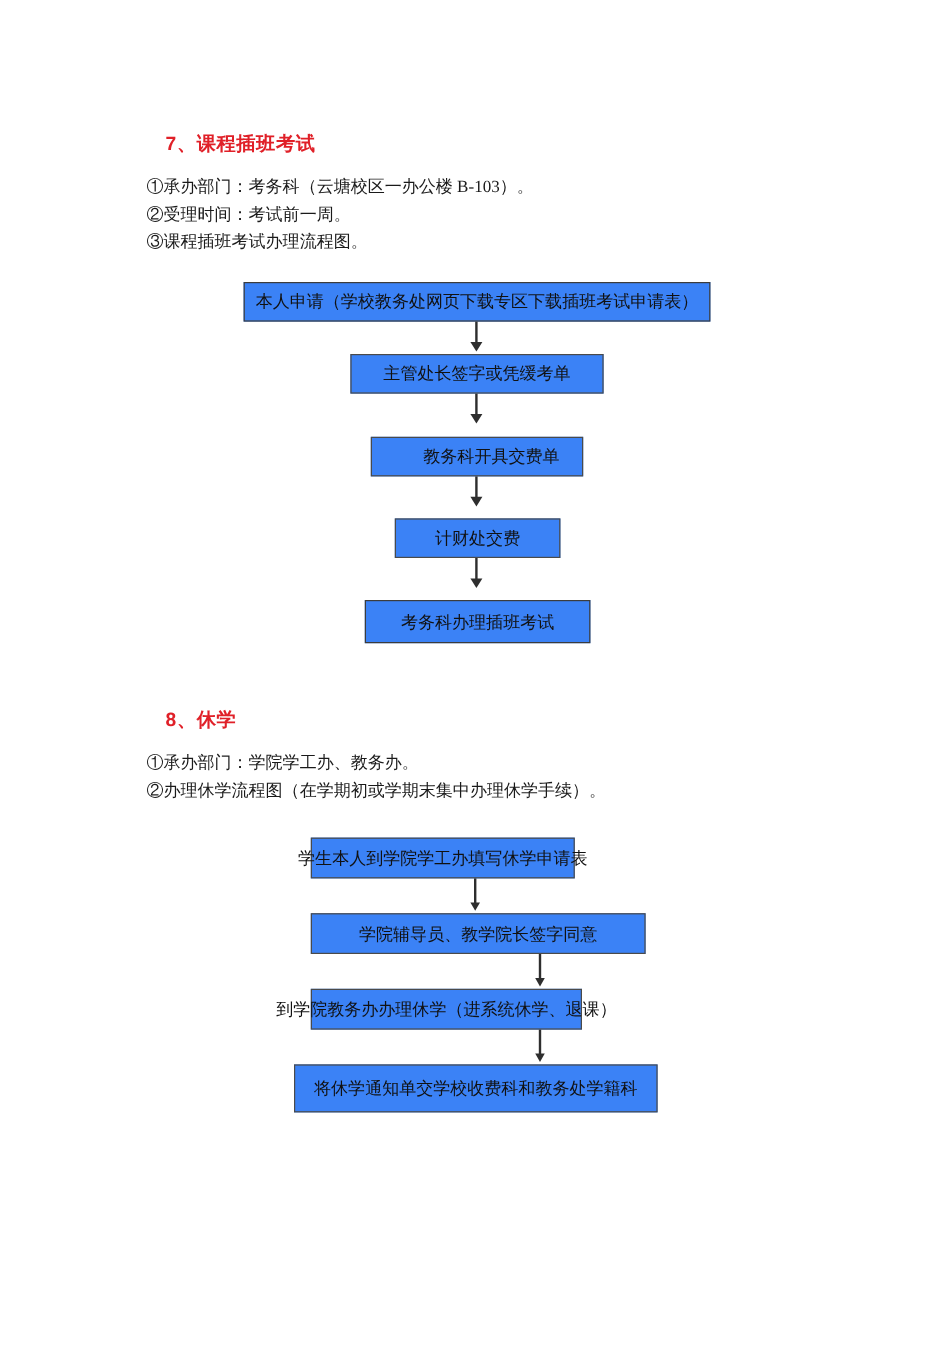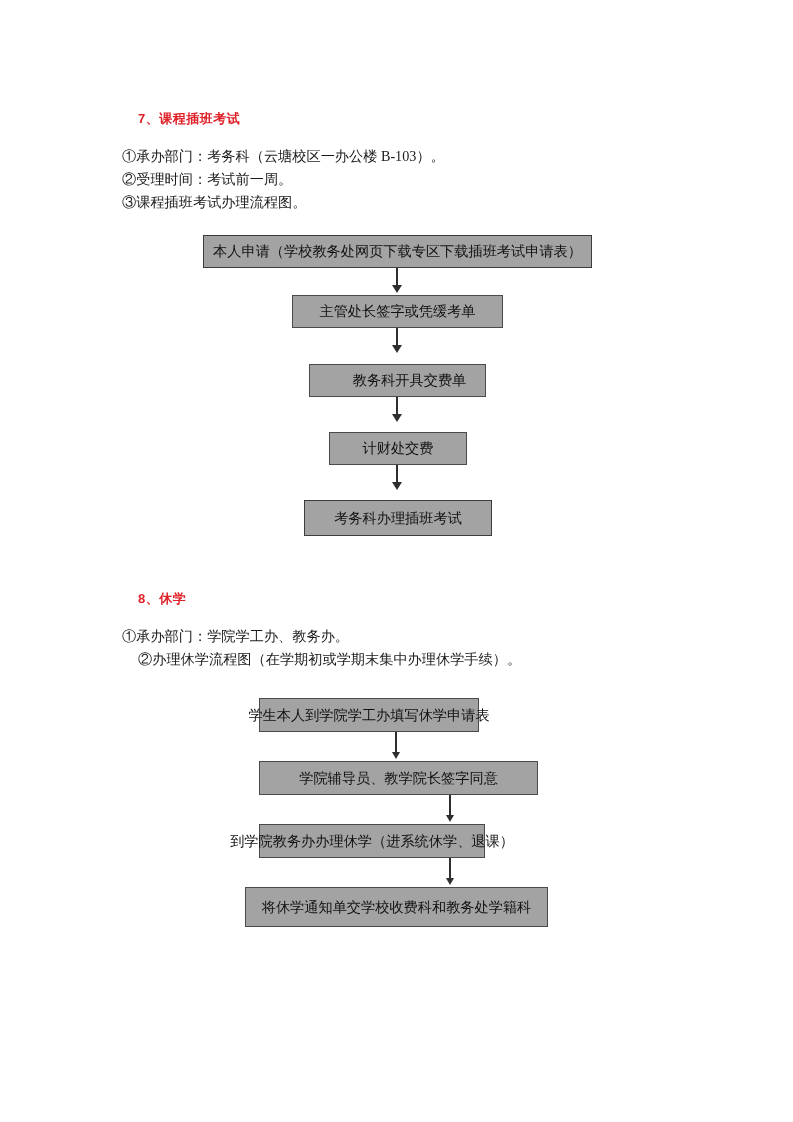--- a/index.html
+++ b/index.html
@@ -22,21 +22,21 @@
     width: 793px;
     height: 1122px;
   }
 
   
   .section-heading {
     position: absolute;
     left: 138px;
     font-family: "Liberation Sans", "DejaVu Sans", sans-serif;
     font-weight: bold;
-    font-size: 13px;
+    font-size: 16px;
     letter-spacing: 0.5px;
     color: #e02028;
     white-space: nowrap;
   }
 
   
   .body-line {
     position: absolute;
     left: 122px;
     font-family: "Liberation Serif", "DejaVu Serif", serif;
@@ -44,21 +44,21 @@
     line-height: 22px;
     color: #1a1a1a;
     white-space: nowrap;
   }
 
   
   .flow-box {
     position: absolute;
     box-sizing: border-box;
     border: 1px solid #4a4a4a;
-    background: #a3a3a3;
+    background: #3b82f6;
     display: flex;
     align-items: center;
     justify-content: center;
     font-family: "Liberation Serif", "DejaVu Serif", serif;
     font-size: 14.2px;
     color: #111111;
     white-space: nowrap;
   }
   .flow-box.thick {
     border: 1.4px solid #3c3c3c;
@@ -134,21 +134,21 @@
       <div class="stem" style="height:18px;"></div>
       <div class="head" style="top:17px;"></div>
     </div>
 
     <div class="flow-box thick" style="left:304px; top:500px; width:188px; height:36px;">考务科办理插班考试</div>
   </div>
 
   <div class="section-heading" style="top:590px;">8、休学</div>
 
   <div class="body-line" style="top:625px;">①承办部门：学院学工办、教务办。</div>
-  <div class="body-line" style="top:648px;margin-left:16px;">②办理休学流程图（在学期初或学期末集中办理休学手续）。</div>
+  <div class="body-line" style="top:648px;">②办理休学流程图（在学期初或学期末集中办理休学手续）。</div>
 
   <div>
 
     <div class="flow-box" style="left:259px; top:698px; width:220px; height:34px;">学生本人到学院学工办填写休学申请表</div>
 
     <div class="arrow thin" style="left:390px; top:732px; height:28px;">
       <div class="stem" style="height:21px;"></div>
       <div class="head" style="top:20px;"></div>
     </div>
 

